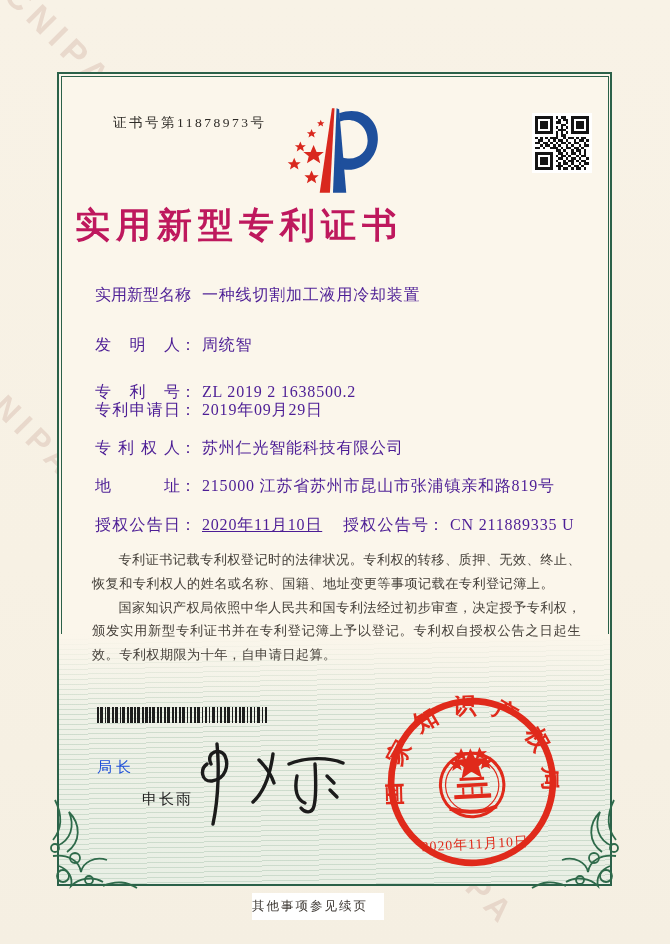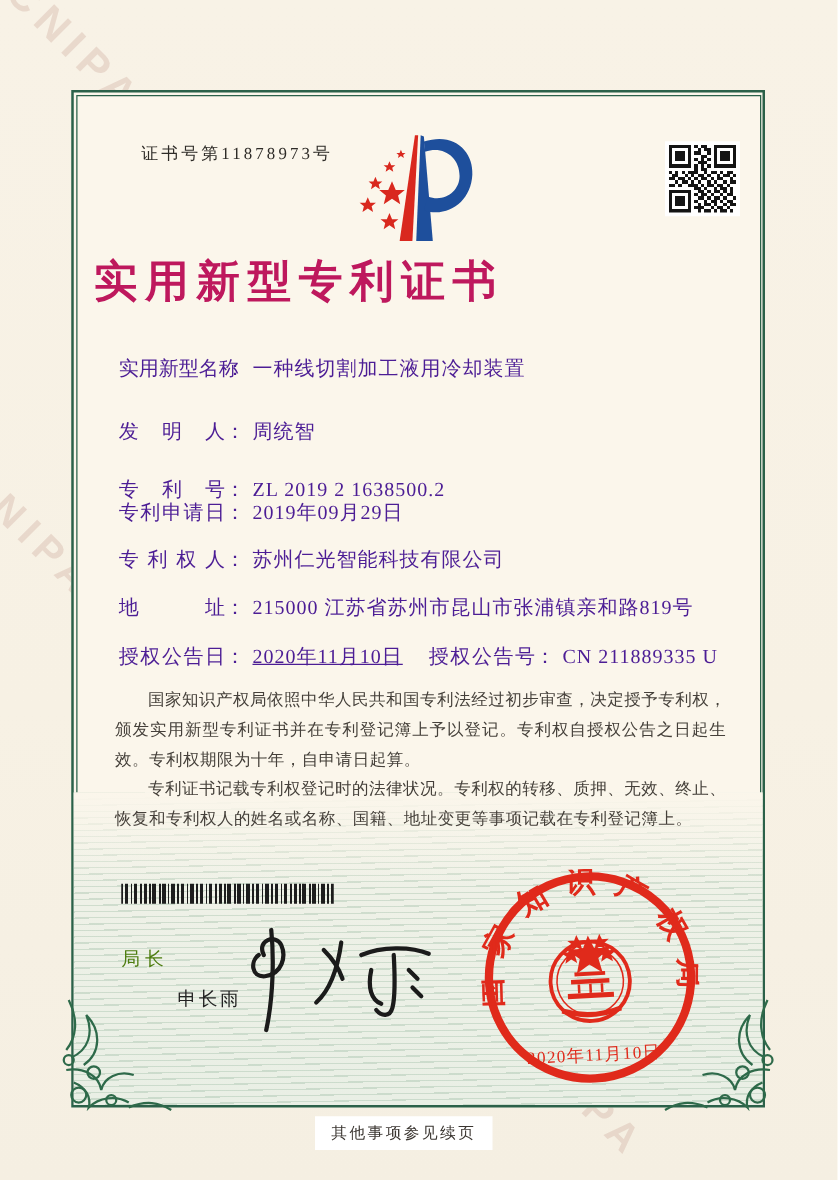--- a/index.html
+++ b/index.html
@@ -68,40 +68,40 @@
     position:absolute;left:38px;top:633px;width:170px;height:16px;
     background:repeating-linear-gradient(90deg,
       #1d1d1d 0 1.5px, transparent 1.5px 3px,
       #1d1d1d 3px 5.5px, transparent 5.5px 7.5px,
       #1d1d1d 7.5px 8.5px, transparent 8.5px 10px,
       #1d1d1d 10px 13px, transparent 13px 15px);
   }
   .sig-title{
     position:absolute;left:38px;top:684px;
     font-family:"Liberation Sans", sans-serif;
-    font-size:15px;letter-spacing:4px;color:#4d7c0f;
+    font-size:15px;letter-spacing:4px;color:#1d4ed8;
   }
   .sig-name{
     position:absolute;left:44px;top:716px;
     font-family:"Liberation Sans", sans-serif;
     font-size:15px;letter-spacing:2px;color:#222;margin-left:39px;
   }
   .signature{position:absolute;left:122px;top:660px;width:178px;height:98px;}
   .seal{position:absolute;left:326px;top:621px;width:174px;height:174px;transform:rotate(-3deg);}
   .page-num{
     position:absolute;left:0;top:789px;width:100%;
     text-align:center;font-size:12.5px;color:#2e2b27;letter-spacing:1px;
   }
   .corner{position:absolute;width:96px;height:96px;}
   .corner-left{left:-14px;bottom:-8px;}
   .corner-right{right:-14px;bottom:-8px;transform:scaleX(-1);}
   .footer-note{
-    position:absolute;left:252px;top:893px;width:142px;height:27px;
+    position:absolute;left:252px;top:893px;width:132px;height:27px;
     background:#ffffff;
-    text-align:center;line-height:27px;
+    line-height:27px;
     font-size:12.5px;letter-spacing:2px;color:#3a3530;
   }
 </style>
 </head>
 <body>
 
 <div class="page">
 
   <span class="watermark" style="left:-10px;top:18px;font-size:34px;">CNIPA</span>
   <span class="watermark" style="left:448px;top:122px;font-size:30px;">CNIPA</span>
@@ -398,22 +398,22 @@
       </div>
       <div class="frow" style="top:230px;text-decoration:underline;">
         <span class="flabel">授权公告日</span><span class="fcolon">：</span><span class="fvalue">2020年11月10日</span>
         <span class="grant2">
           <span class="flabel">授权公告号</span><span class="fcolon">：</span><span class="fvalue">CN 211889335 U</span>
         </span>
       </div>
     </div>
 
     <div class="body-text">
+      <p>专利证书记载专利权登记时的法律状况。专利权的转移、质押、无效、终止、恢复和专利权人的姓名或名称、国籍、地址变更等事项记载在专利登记簿上。</p>
       <p>国家知识产权局依照中华人民共和国专利法经过初步审查，决定授予专利权，颁发实用新型专利证书并在专利登记簿上予以登记。专利权自授权公告之日起生效。专利权期限为十年，自申请日起算。</p>
-      <p>专利证书记载专利权登记时的法律状况。专利权的转移、质押、无效、终止、恢复和专利权人的姓名或名称、国籍、地址变更等事项记载在专利登记簿上。</p>
     </div>
 
     <div class="barcode"></div>
 
     <div class="sig-title">局长</div>
     <div class="sig-name">申长雨</div>
 
     <div class="signature">
       <svg viewBox="0 0 178 98" width="178" height="98" fill="none" stroke="#1b1b1b" stroke-width="3.4" stroke-linecap="round" stroke-linejoin="round">
         <path d="M30,30 C24,18 40,13 44,22 C48,31 45,45 31,47 C20,48 19,35 26,30"></path>

